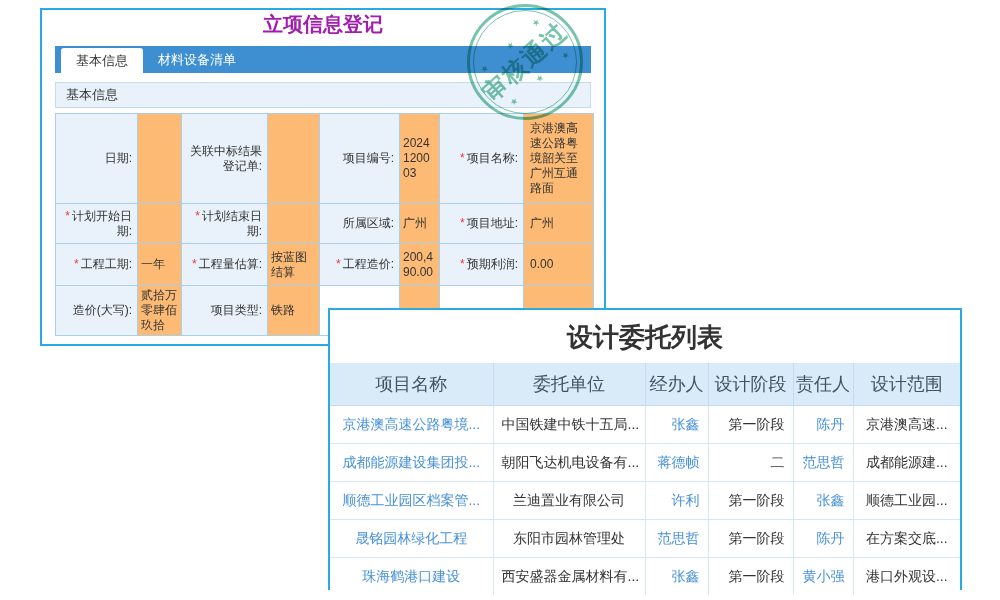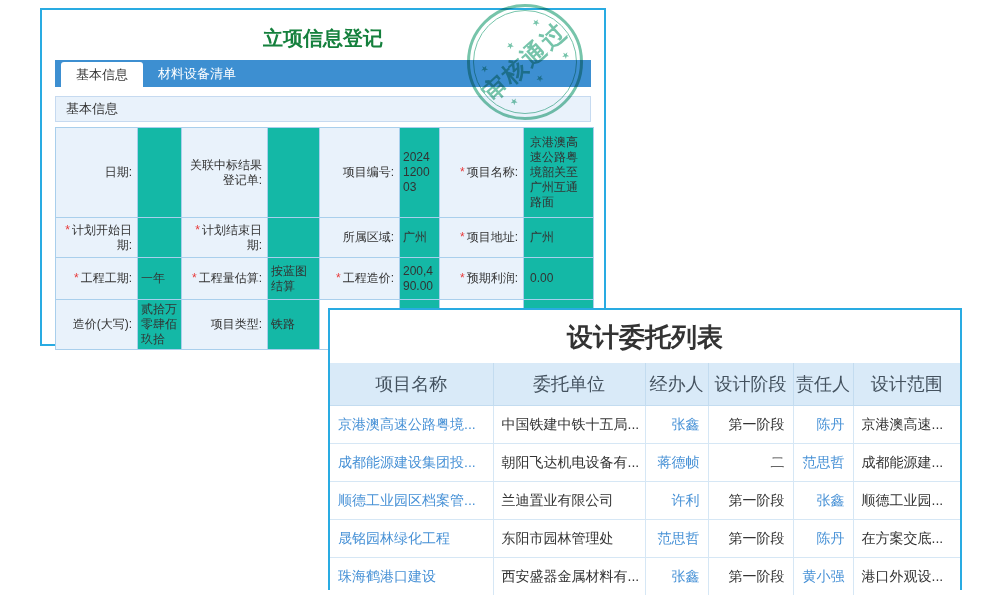--- a/index.html
+++ b/index.html
@@ -5,30 +5,30 @@
   html,body{margin:0;padding:0}
   body{
     width:1000px;height:600px;position:relative;overflow:hidden;background:#fff;
     font-family:"Liberation Sans","DejaVu Sans",sans-serif;color:#333;
   }
   .panel{position:absolute;background:#fff;border:2px solid var(--accent,#29abe2);box-sizing:border-box}
   #panel1{left:40px;top:8px;width:566px;height:338px;z-index:1}
   #panel2{left:328px;top:308px;width:634px;height:282px;z-index:10}
 
   
-  .p1-title{margin-top:14px;height:28px;line-height:28px;text-align:center;font-size:20px;font-weight:bold;color:#15803d}
+  .p1-title{margin-top:0;height:28px;line-height:28px;text-align:center;font-size:20px;font-weight:bold;color:#a21caf}
   .tabbar{margin:8px 13px 0;background:var(--tabbar,#3d8fd1);height:27px;display:flex;align-items:flex-end}
   .tab{height:27px;line-height:27px;padding:0 15px;font-size:13px;color:#fff;cursor:pointer;white-space:nowrap}
   .tab.active{background:#fff;color:#333;height:25px;line-height:25px;margin-left:6px;border-radius:3px 3px 0 0}
   .section{margin:9px 13px 0;background:var(--labelbg,#e9f2fb);border:1px solid #c6daf0;height:24px;line-height:24px;padding-left:10px;font-size:13px;color:#333;box-sizing:content-box}
   table.form{border-collapse:collapse;margin:5px 13px 0;table-layout:fixed;width:538px}
   .form td{border:1px solid #a9cfec;font-size:12px;vertical-align:middle;line-height:15px;overflow:hidden}
   .form td.lbl{background:var(--labelbg,#e9f2fb);text-align:right;padding:2px 5px 2px 2px;color:#333}
   .form td.lbl.blankc{background:#fff}
-  .form td.val{background:#14b8a6;text-align:left;padding:2px 3px;word-break:break-all;color:#333}
+  .form td.val{background:#fdba74;text-align:left;padding:2px 3px;word-break:break-all;color:#333}
   .form td.val.c8v{padding:2px 13px 2px 6px}
   .star{color:var(--required,#e83a3a);margin-right:2px;font-size:12px}
 
   
   .stamp{position:absolute;left:467px;top:4px;width:116px;height:116px;border:3px solid var(--stamp,#4fb392);
     border-radius:50%;box-sizing:border-box;z-index:5;opacity:.78;mix-blend-mode:multiply;pointer-events:none}
   .ring2{position:absolute;left:3px;top:3px;right:3px;bottom:3px;border:1px solid var(--stamp,#4fb392);border-radius:50%}
   .stamp-rot{position:absolute;left:50%;top:50%;transform:translate(-50%,-50%) rotate(-42deg);text-align:center}
   .stamp-text{font-size:24px;font-weight:bold;color:var(--stamp,#4fb392);letter-spacing:2px;white-space:nowrap}
   .stars{font-size:9px;color:var(--stamp,#4fb392);white-space:nowrap;line-height:10px;letter-spacing:12px;text-indent:12px}
@@ -38,21 +38,21 @@
   
   .p2-title{padding:10px 0 8px;text-align:center;font-size:26px;font-weight:bold;color:#333}
   table.list{border-collapse:collapse;table-layout:fixed;width:630px}
   .list th{background:var(--headerbg,#d9eaf8);font-size:18px;font-weight:normal;color:#44525f;height:40px;
     border-right:1px solid #c3dcf0;border-bottom:1px solid #c3dcf0;text-align:center;white-space:nowrap;overflow:hidden}
   .list th:last-child{border-right:none}
   .list td{height:37px;border-bottom:1px solid #d6e7f5;border-right:1px solid #d6e7f5;font-size:14px;color:#333;
     padding:0 8px;white-space:nowrap;overflow:hidden;background:#fff}
   .list td:last-child{border-right:none}
   .list tr:last-child td{border-bottom:none}
-  .list td.al{text-align:left}
+  .list td.al{text-align:center}
   .list td.ac{text-align:right}
   .list td.link{color:var(--link,#4791d6);cursor:pointer}
 </style>
 </head>
 <body>
 
 <div class="panel" id="panel1">
   <div class="p1-title">立项信息登记</div>
   <div class="tabbar">
       <div class="tab active">基本信息</div>

